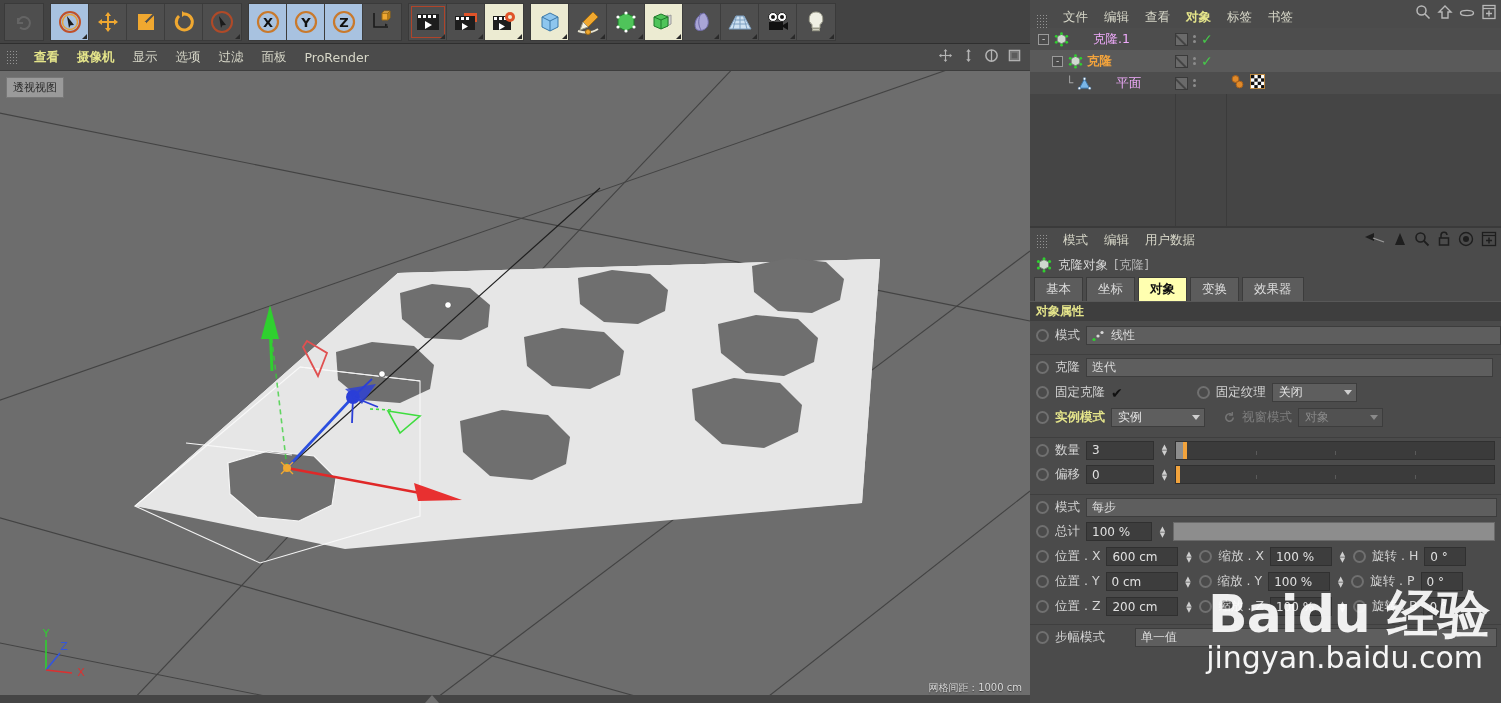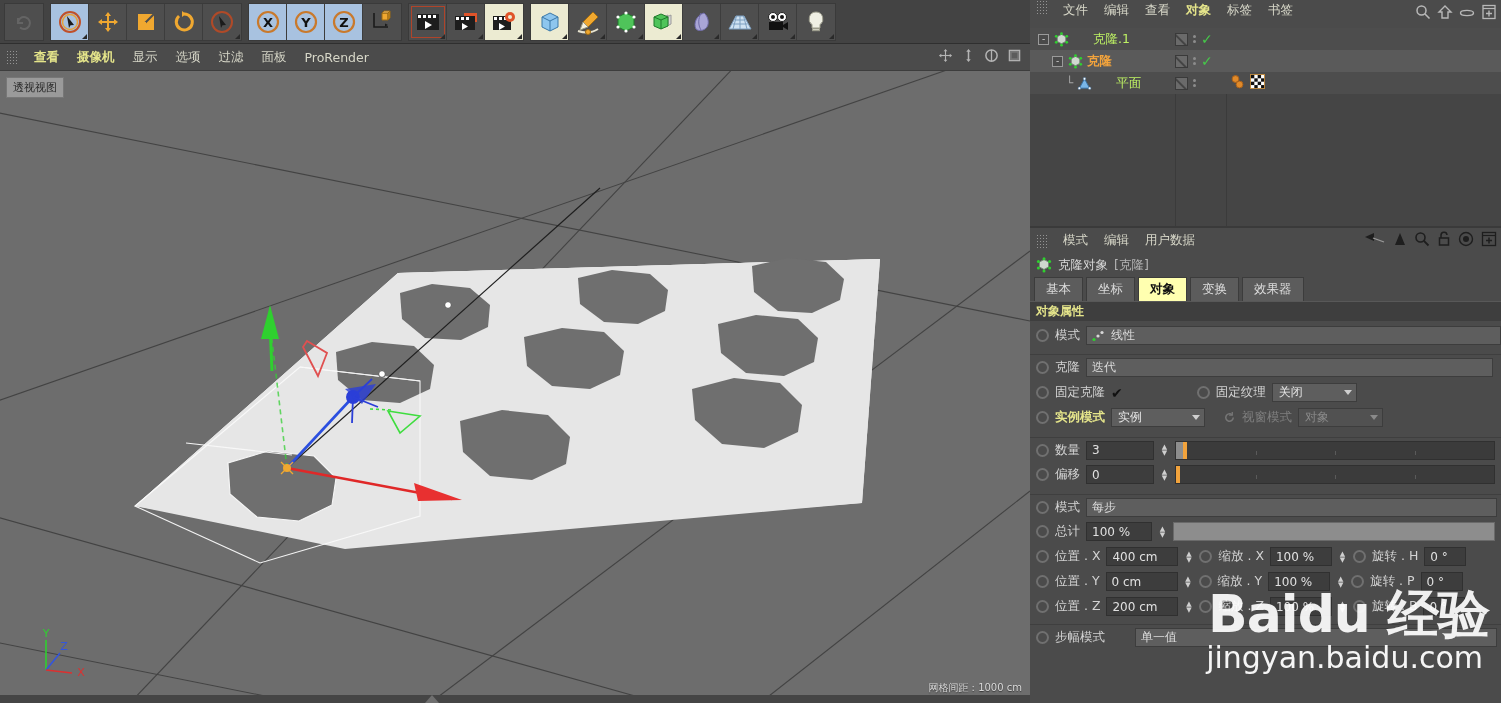--- a/index.html
+++ b/index.html
@@ -71,35 +71,35 @@
     position:absolute; left:0; right:0; bottom:0; height:8px; background:#454545;
   }
   .scrollx i{ position:absolute; left:425px; width:14px; height:8px; background:#6f6f6f;
     clip-path:polygon(50% 0,100% 100%,0 100%); }
 
   
   .right{ width:471px; height:703px; background:#4b4b4b; display:flex; flex-direction:column; }
 
   .ompanel{ height:228px; display:flex; flex-direction:column; border-bottom:2px solid #3a3a3a; }
   .ombar{
-    height:28px; background:#4b4b4b; display:flex; align-items:flex-start;
+    height:28px; background:#4b4b4b; display:flex; align-items:flex-end;
     padding-left:6px; position:relative;
   }
   .ombar .mi{ padding:2px 8px; font-size:12.5px; color:#d7d7c8; }
   .ombar .mi.hl{ color:#e4e48a; font-weight:bold; }
   .ombar .icons{ position:absolute; right:4px; top:4px; display:flex; gap:6px; align-items:center; }
 
   .omtree{ flex:1; background:#454545; position:relative; }
   .omrow{ height:22px; display:flex; align-items:center; position:relative; }
   .omrow.r0{ background:#4d4d4d; }
   .omrow.r1{ background:#5a5a5a; }
   .omrow.r2{ background:#4d4d4d; }
   .colsplit{ position:absolute; top:0; bottom:0; width:1px; background:#3b3b3b; }
   .obj-name{ font-size:12.5px; margin-left:4px; }
-  .obj-name.dim{ color:#bef264;margin-left:24px; }
+  .obj-name.dim{ color:#f0abfc;margin-left:24px; }
   .obj-name.bright{ color:#f2a33c; font-weight:bold; }
   .expander{
     width:11px; height:11px; border:1px solid #9a9a9a; background:#4a4a4a;
     display:inline-flex; align-items:center; justify-content:center;
     font-size:9px; line-height:1; color:#ddd;
   }
   .tagcell{ display:flex; align-items:center; gap:5px; }
   .graytag{ width:13px; height:13px; background:#6a6a6a; border:1px solid #3a3a3a;
     position:relative; overflow:hidden;}
   .graytag::after{content:"";position:absolute;left:-3px;top:-3px;width:22px;height:1.5px;
@@ -849,21 +849,21 @@
             <span>100 %</span>
           </div>
           <span class="spin">▲<br>▼</span>
           <div class="greybar" style="margin-right:6px;"></div>
         </div>
 
         <div class="prow">
           <span class="radio"></span>
           <span class="plabel">位置 . X</span>
           <div class="numfield" style="width:72px;">
-            <span>400 cm</span>
+            <span>600 cm</span>
           </div>
           <span class="spin">▲<br>▼</span>
           <span class="radio"></span>
           <span class="plabel">缩放 . X</span>
           <div class="numfield" style="width:62px;">
             <span>100 %</span>
           </div>
           <span class="spin">▲<br>▼</span>
           <span class="radio"></span>
           <span class="plabel">旋转 . H</span>

